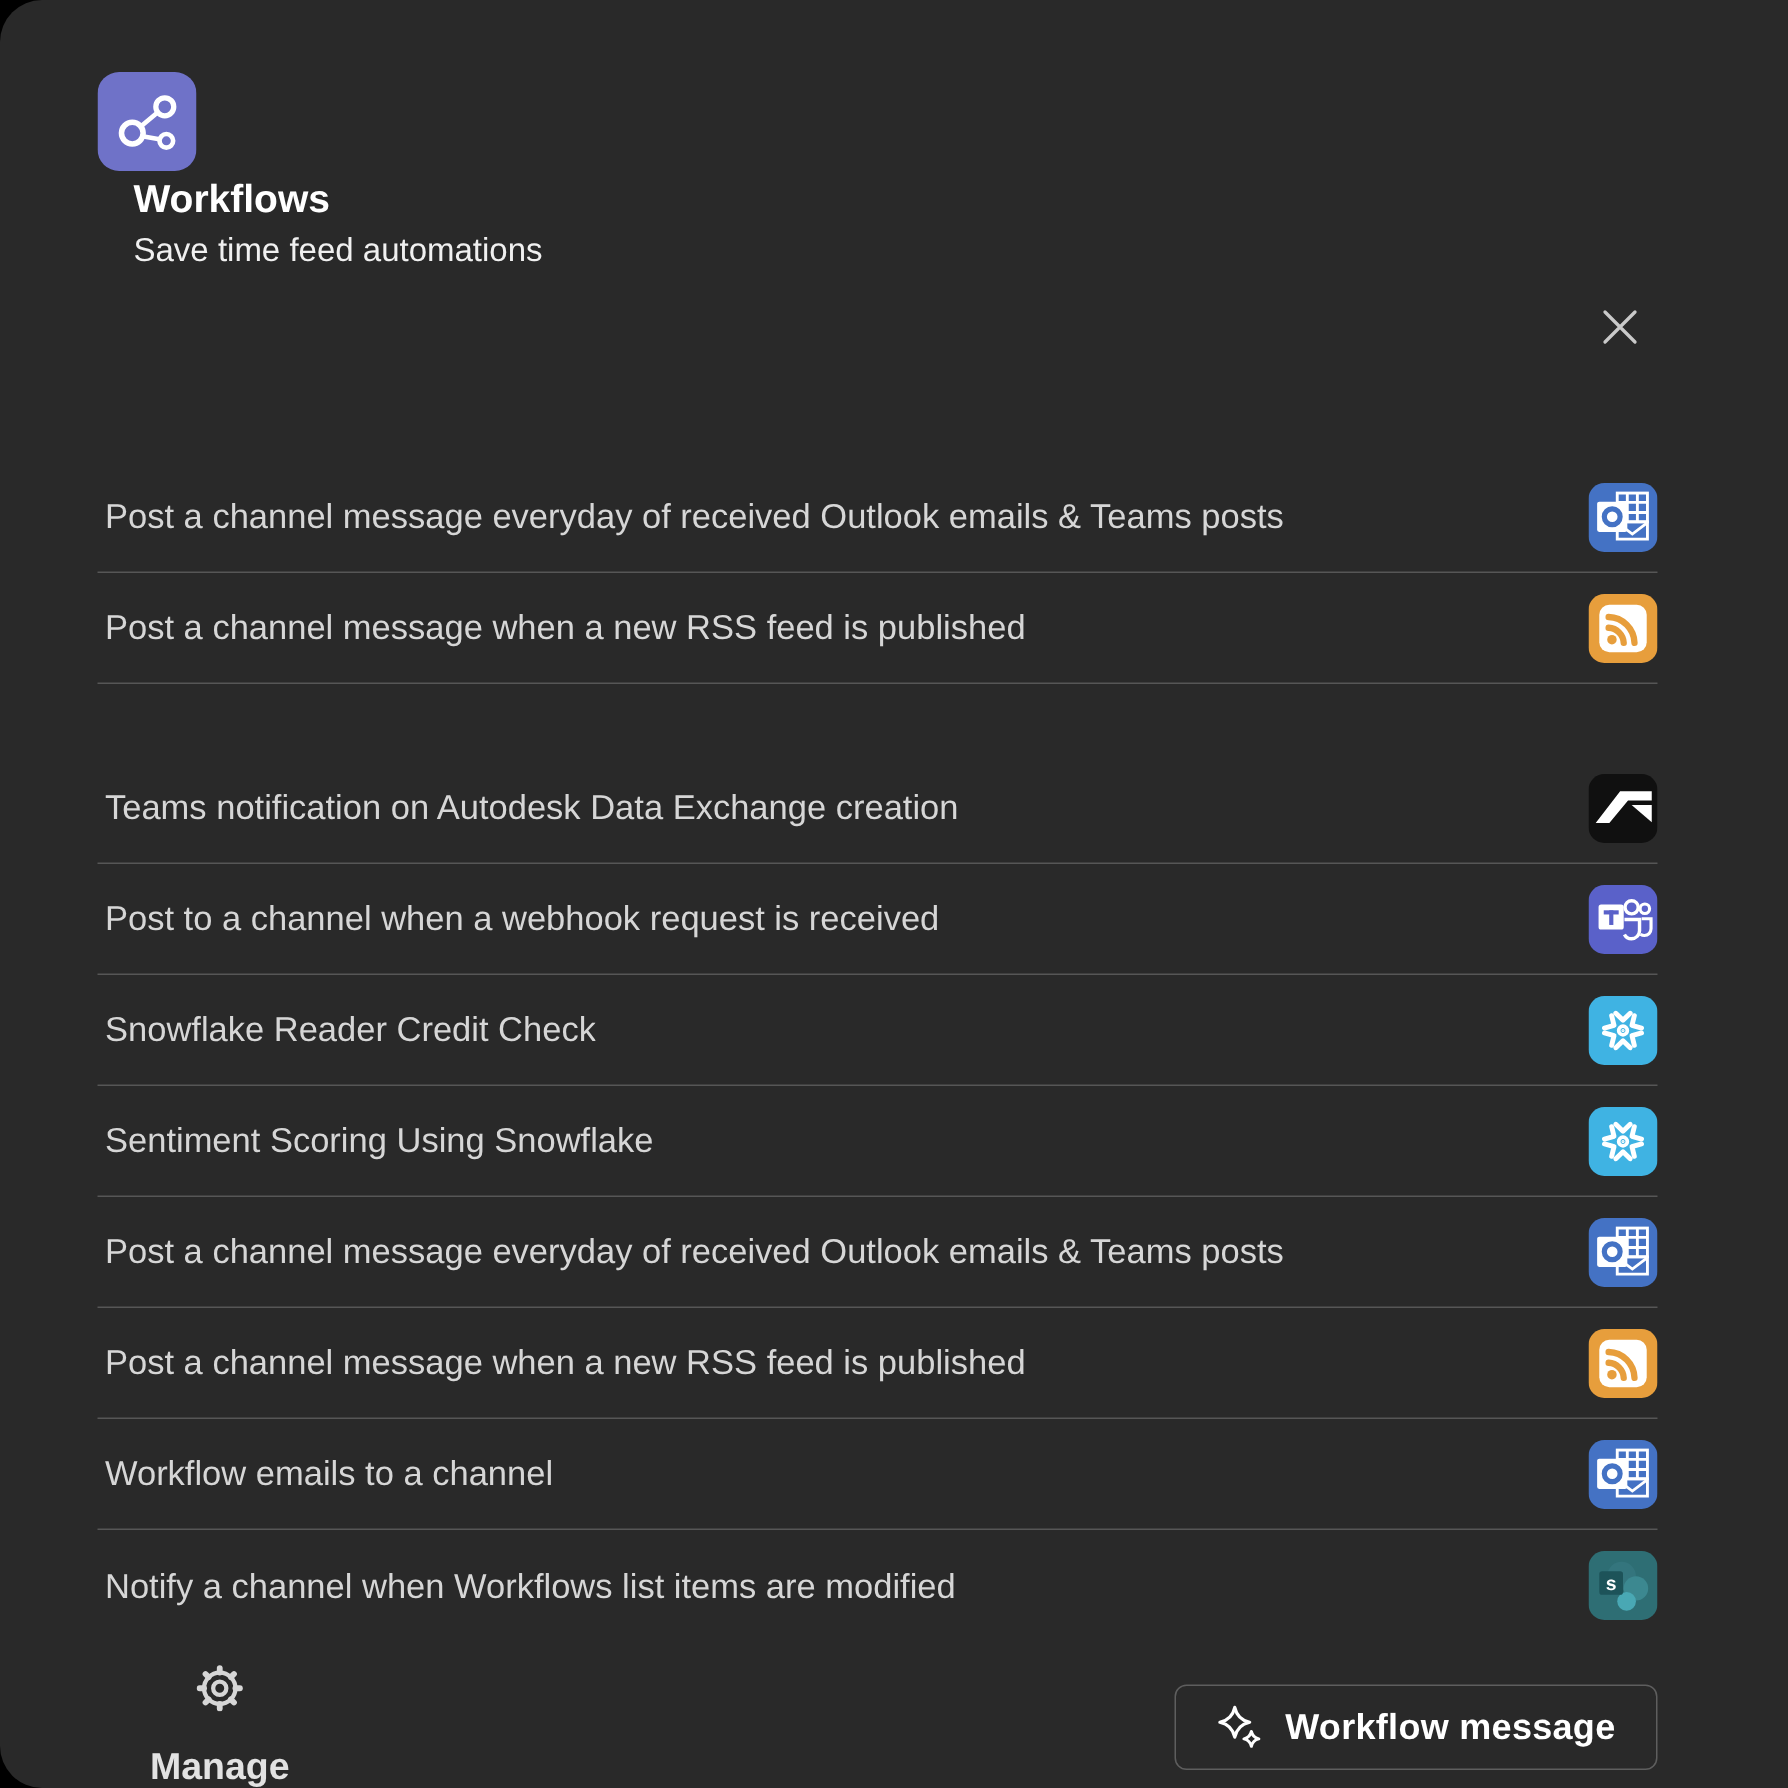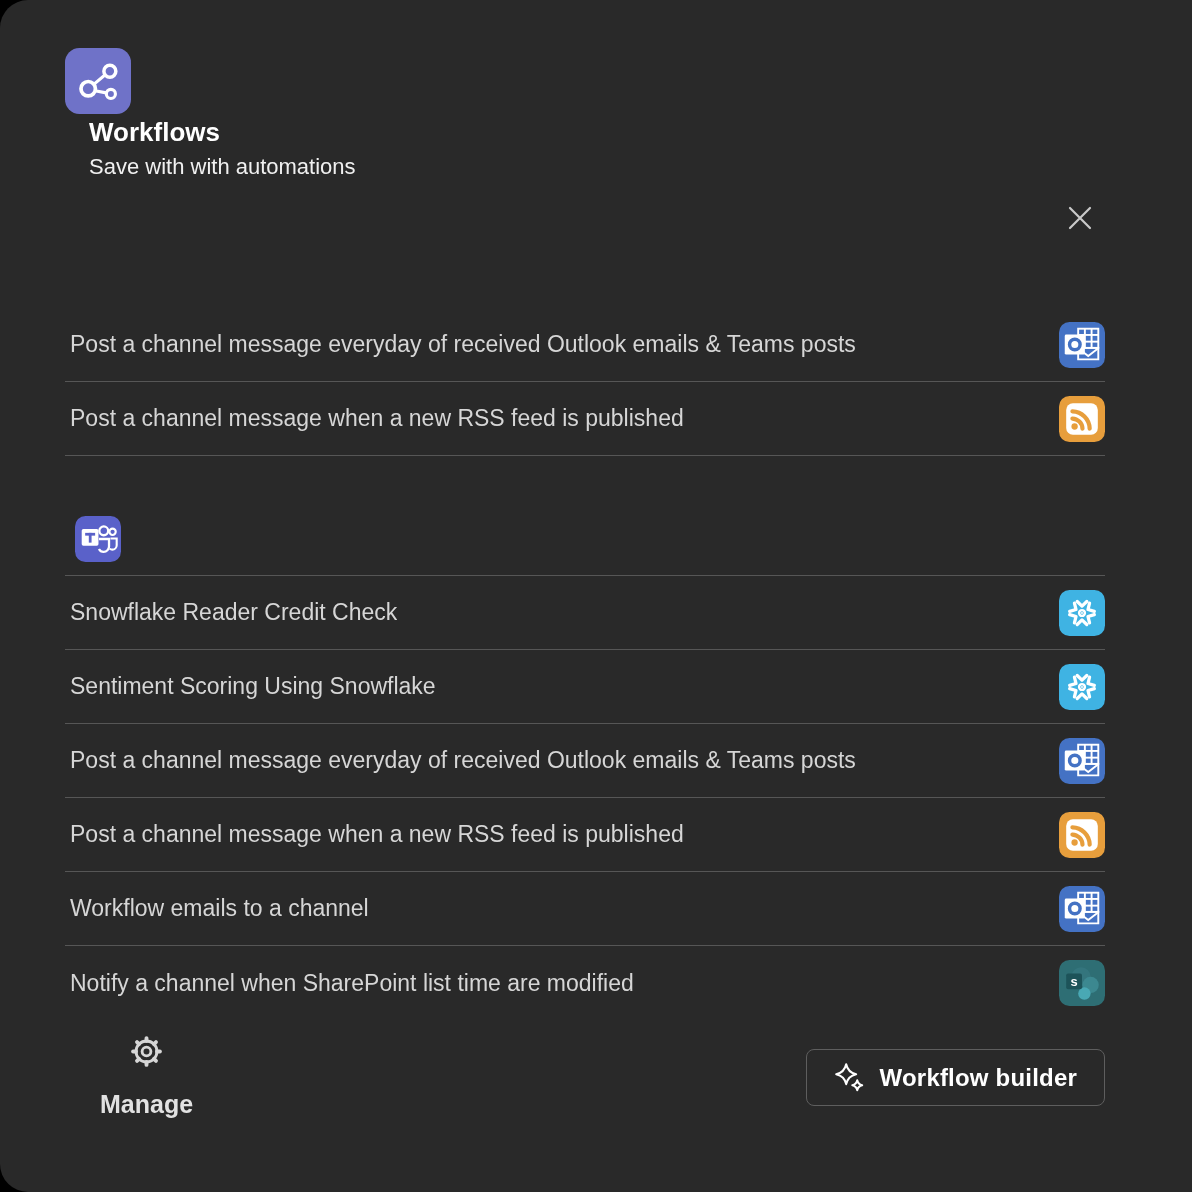--- a/index.html
+++ b/index.html
@@ -74,21 +74,21 @@
     <g stroke="#fff" stroke-linecap="round">
       <line x1="27" y1="36" x2="39" y2="26" stroke-width="3"></line>
       <line x1="29" y1="41.5" x2="40" y2="43.5" stroke-width="3"></line>
       <circle cx="22.5" cy="39.5" r="7" fill="#6F72C8" stroke-width="3.6"></circle>
       <circle cx="43.5" cy="22.5" r="5.8" fill="#6F72C8" stroke-width="3.4"></circle>
       <circle cx="44.5" cy="44.5" r="4.4" fill="#6F72C8" stroke-width="3"></circle>
     </g>
   </svg></div>
     <div class="hdr-titles">
       <div class="hdr-title">Workflows</div>
-      <div class="hdr-sub">Save with with automations</div>
+      <div class="hdr-sub">Save time feed automations</div>
     </div>
     <button class="close-btn">
       <span class="icon-wrap">
         <svg width="32" height="32" viewBox="0 0 32 32">
           <path d="M6 6 L26 26 M26 6 L6 26" stroke="#c9c9c9" stroke-width="2.2" stroke-linecap="round" fill="none"></path>
         </svg>
       </span>
     </button>
   </div>
 
@@ -122,20 +122,29 @@
       <path d="M14 23.5 A 11 11 0 0 1 24.5 34"></path>
       <path d="M14 16 A 18.5 18.5 0 0 1 32 34"></path>
     </g>
   </svg></div>
           </div>
         </div>
       </div>
       <div class="section">
         <div class="rows">
           <div class="row">
+            <div class="row-label">Teams notification on Autodesk Data Exchange creation</div>
+            <div class="row-icon icon-wrap"><svg viewBox="0 0 48 48">
+    <rect width="48" height="48" rx="11" fill="#101010"></rect>
+    <polygon points="5,34 22,12 44,12 44,18.5 27.5,18.5 14.5,34" fill="#fff"></polygon>
+    <polygon points="30,21.5 44,21.5 44,33.5" fill="#fff"></polygon>
+  </svg></div>
+          </div>
+          <div class="row">
+            <div class="row-label">Post to a channel when a webhook request is received</div>
             <div class="row-icon icon-wrap"><svg viewBox="0 0 48 48">
     <rect width="48" height="48" rx="11" fill="#5A61C9"></rect>
     <g stroke="#fff" fill="none">
       <circle cx="30" cy="15.5" r="4.6" stroke-width="2.4"></circle>
       <circle cx="39.2" cy="16.5" r="3.3" stroke-width="2.2"></circle>
       <path d="M25 24 h10.5 v7.8 a5.6 5.6 0 0 1 -5.6 5.6 a5.5 5.5 0 0 1 -4.9 -3" stroke-width="2.4"></path>
       <path d="M37 23.5 h6.5 v7 a4.6 4.6 0 0 1 -4.6 4.6 c-1 0 -1.9 -0.3 -2.7 -0.9" stroke-width="2.2"></path>
     </g>
     <rect x="7" y="13.5" width="17.5" height="17.5" rx="1.8" fill="#fff"></rect>
     <g fill="#5A61C9">
@@ -240,21 +249,21 @@
       <line x1="20" y1="13.5" x2="41" y2="13.5"></line>
                   <line x1="20" y1="20.5" x2="41" y2="20.5"></line>
       <polygon points="20,27 41,27 41,39 20,39"></polygon>
       <polyline points="20,27.5 30.5,35.5 41,27.5"></polyline>
     </g>
     <rect x="6" y="13" width="21" height="21" rx="1.5" fill="#fff"></rect>
     <circle cx="16.5" cy="23.5" r="5.5" fill="none" stroke="#4472C4" stroke-width="3.6"></circle>
   </svg></div>
           </div>
           <div class="row">
-            <div class="row-label">Notify a channel when SharePoint list time are modified</div>
+            <div class="row-label">Notify a channel when Workflows list items are modified</div>
             <div class="row-icon icon-wrap"><svg viewBox="0 0 48 48">
     <rect width="48" height="48" rx="11" fill="#2E6E74"></rect>
     <circle cx="23" cy="17.5" r="10" fill="#34757D"></circle>
     <circle cx="33" cy="26" r="8.5" fill="#3C8890"></circle>
     <circle cx="26.5" cy="35" r="6.5" fill="#49A8B4"></circle>
     <rect x="7.5" y="14" width="16.5" height="16.5" rx="2" fill="#1D5359"></rect>
     <text x="15.7" y="27" font-size="13.5" font-weight="bold" fill="#fff" text-anchor="middle" font-family="Liberation Sans, sans-serif">s</text>
   </svg></div>
           </div>
         </div>
@@ -286,17 +295,17 @@
 
     <button class="builder-btn">
       <span class="icon-wrap">
         <svg width="31" height="31" viewBox="0 0 28 28">
           <g stroke="#ffffff" fill="none" stroke-linejoin="round" stroke-linecap="round">
             <path stroke-width="1.9" d="M11 2 Q12.6 9.4 20 11 Q12.6 12.6 11 20 Q9.4 12.6 2 11 Q9.4 9.4 11 2 Z"></path>
             <path stroke-width="1.8" d="M21 16.5 Q21.8 20.2 25.5 21 Q21.8 21.8 21 25.5 Q20.2 21.8 16.5 21 Q20.2 20.2 21 16.5 Z"></path>
           </g>
         </svg>
       </span>
-      <span class="builder-label">Workflow builder</span>
+      <span class="builder-label">Workflow message</span>
     </button>
   </div>
 
 </div>
 
 </body></html>

